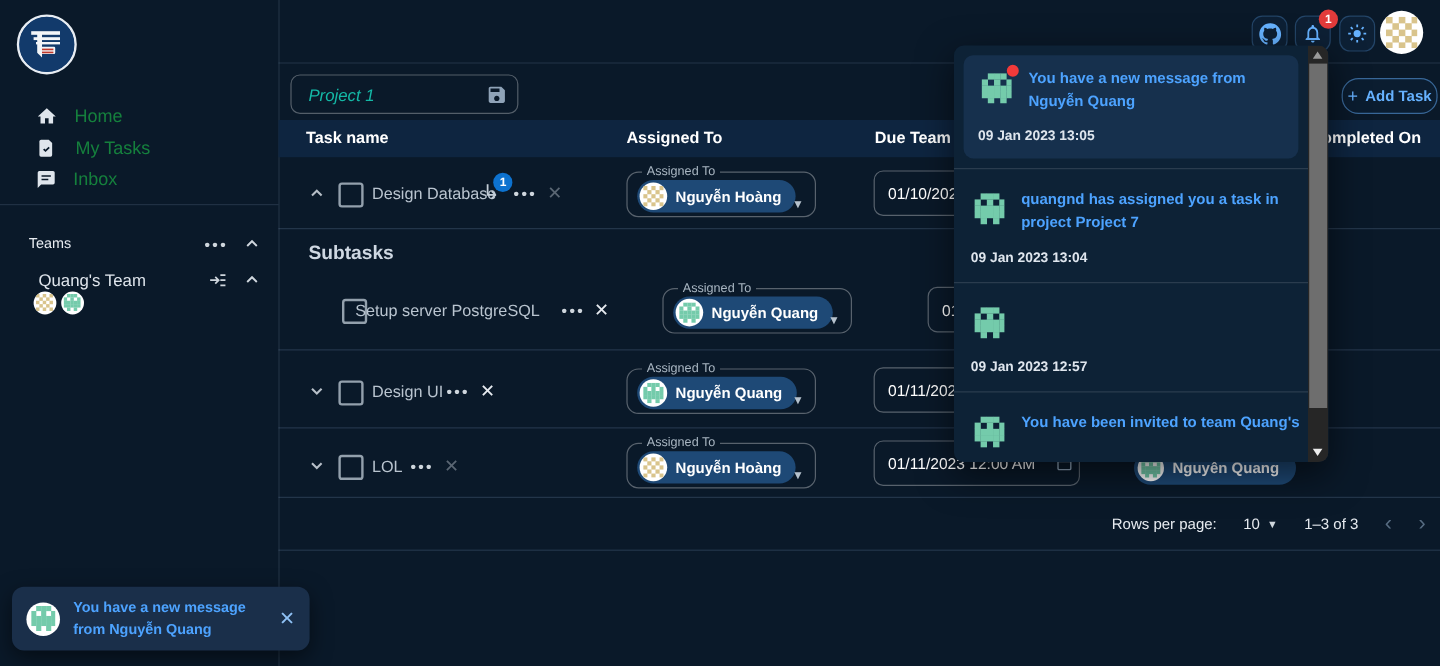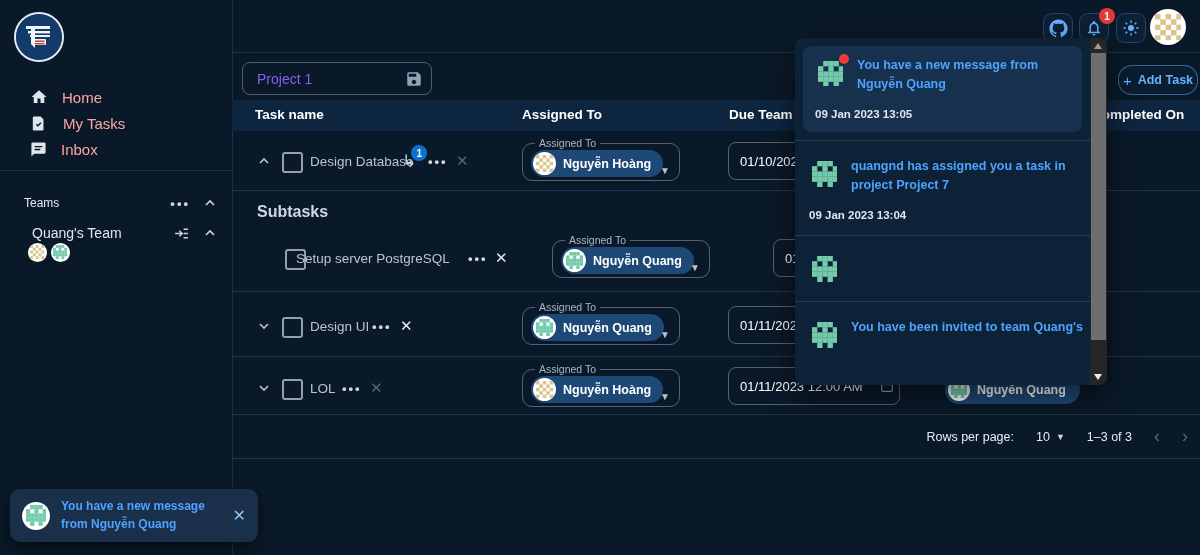--- a/index.html
+++ b/index.html
@@ -5,43 +5,43 @@
   html,body{margin:0;padding:0;background:#0a1929;}
   #app{position:relative;width:1200px;height:555px;background:#0a1929;overflow:hidden;
        font-family:"Liberation Sans","DejaVu Sans",sans-serif;color:#e7ebf0;}
   .abs{position:absolute;}
 
   
   .sidebar{position:absolute;left:0;top:0;width:232px;height:555px;border-right:1px solid rgba(194,224,255,.12);}
   .logo{position:absolute;left:14px;top:12px;width:46px;height:46px;border-radius:50%;background:#123a6b;
         border:2px solid #e8edf3;overflow:hidden;}
   .nav-item{position:absolute;left:0;width:232px;height:26px;display:flex;align-items:center;gap:14px;
-            padding-left:30px;box-sizing:border-box;font-size:15px;color:#fca5a5;cursor:pointer;}
+            padding-left:30px;box-sizing:border-box;font-size:15px;color:#15803d;cursor:pointer;}
   .nav-item svg{flex:0 0 auto;}
   .side-div{position:absolute;left:0;top:170px;width:232px;height:1px;background:rgba(194,224,255,.12);}
   .teams-row{position:absolute;left:0;width:232px;display:flex;align-items:center;}
   .teams-label{font-size:12px;color:#e7ebf0;}
   .dots{color:#cfd6dd;font-size:13px;letter-spacing:2px;font-weight:bold;cursor:pointer;}
   .mini-avatar{width:19px;height:19px;border-radius:50%;overflow:hidden;display:inline-block;cursor:pointer;}
 
   
   .icon-btn{position:absolute;top:13px;width:28px;height:28px;border-radius:9px;
             border:1px solid rgba(102,178,255,.25);background:rgba(19,47,76,.35);
             display:flex;align-items:center;justify-content:center;cursor:pointer;}
   .badge{position:absolute;top:-6px;right:-7px;min-width:16px;height:16px;border-radius:8px;background:#e33b3b;
          color:#fff;font-size:10px;font-weight:bold;display:flex;align-items:center;justify-content:center;padding:0 2px;box-sizing:border-box;}
   .user-avatar{position:absolute;top:9px;width:36px;height:36px;border-radius:50%;overflow:hidden;cursor:pointer;}
   .top-divider{position:absolute;left:232px;top:52px;width:968px;height:1px;background:rgba(148,184,220,.15);}
 
   
   .main{position:absolute;left:232px;top:0;width:968px;height:555px;}
   .project-box{position:absolute;left:10px;top:62px;width:190px;height:33px;border:1px solid rgba(255,255,255,.3);
                border-radius:8px;display:flex;align-items:center;padding:0 8px 0 12px;box-sizing:border-box;}
-  .project-box input{flex:1;background:transparent;border:none;outline:none;color:#8b5cf6;font-size:14px;
-                     font-family:inherit;min-width:0;}
+  .project-box input{flex:1;background:transparent;border:none;outline:none;color:#14b8a6;font-size:14px;
+                     font-family:inherit;min-width:0;font-style:italic;}
   .add-task{position:absolute;left:886px;top:65px;width:78px;height:28px;border:1px solid rgba(102,178,255,.5);
             border-radius:14px;background:rgba(13,35,60,.4);color:#66b2ff;font-size:12.5px;font-weight:bold;
             display:flex;align-items:center;justify-content:center;gap:6px;cursor:pointer;}
   .thead{position:absolute;left:0;top:100px;width:968px;height:31px;background:#0e2540;}
   .th{position:absolute;top:7px;font-size:13.5px;font-weight:bold;color:#fff;}
   .trow{position:absolute;left:0;width:968px;border-bottom:1px solid rgba(148,184,220,.18);box-sizing:border-box;}
   .chk{width:17px;height:17px;border:2px solid #93a0ac;border-radius:3px;background:transparent;cursor:pointer;}
   .task-name{font-size:13.5px;color:#b9c4cf;}
   .x-bright{color:#e7ebf0;font-size:15px;cursor:pointer;}
   .x-dim{color:#5a6673;font-size:15px;cursor:pointer;}
@@ -539,20 +539,21 @@
                   <rect x="4" y="2" width="1.03" height="1.03" fill="#74cbab"></rect>
                   <rect x="0" y="3" width="1.03" height="1.03" fill="#74cbab"></rect>
                   <rect x="1" y="3" width="1.03" height="1.03" fill="#74cbab"></rect>
                   <rect x="2" y="3" width="1.03" height="1.03" fill="#74cbab"></rect>
                   <rect x="3" y="3" width="1.03" height="1.03" fill="#74cbab"></rect>
                   <rect x="4" y="3" width="1.03" height="1.03" fill="#74cbab"></rect>
                   <rect x="1" y="4" width="1.03" height="1.03" fill="#74cbab"></rect>
                   <rect x="3" y="4" width="1.03" height="1.03" fill="#74cbab"></rect>
                 </svg></span></span>
         </div>
+        <div class="n-time">09 Jan 2023 12:57</div>
       </div>
       <div class="n-item">
         <div class="n-row">
           <span class="n-avatar"><span class="idc" style="background: rgb(255, 255, 255);"><svg viewBox="0 0 5 5" preserveAspectRatio="none" style="width:74%;height:74%;display:block;margin:13% auto 0;">
                   <rect x="1" y="0" width="1.03" height="1.03" fill="#74cbab"></rect>
                   <rect x="2" y="0" width="1.03" height="1.03" fill="#74cbab"></rect>
                   <rect x="3" y="0" width="1.03" height="1.03" fill="#74cbab"></rect>
                   <rect x="0" y="1" width="1.03" height="1.03" fill="#74cbab"></rect>
                   <rect x="2" y="1" width="1.03" height="1.03" fill="#74cbab"></rect>
                   <rect x="4" y="1" width="1.03" height="1.03" fill="#74cbab"></rect>

